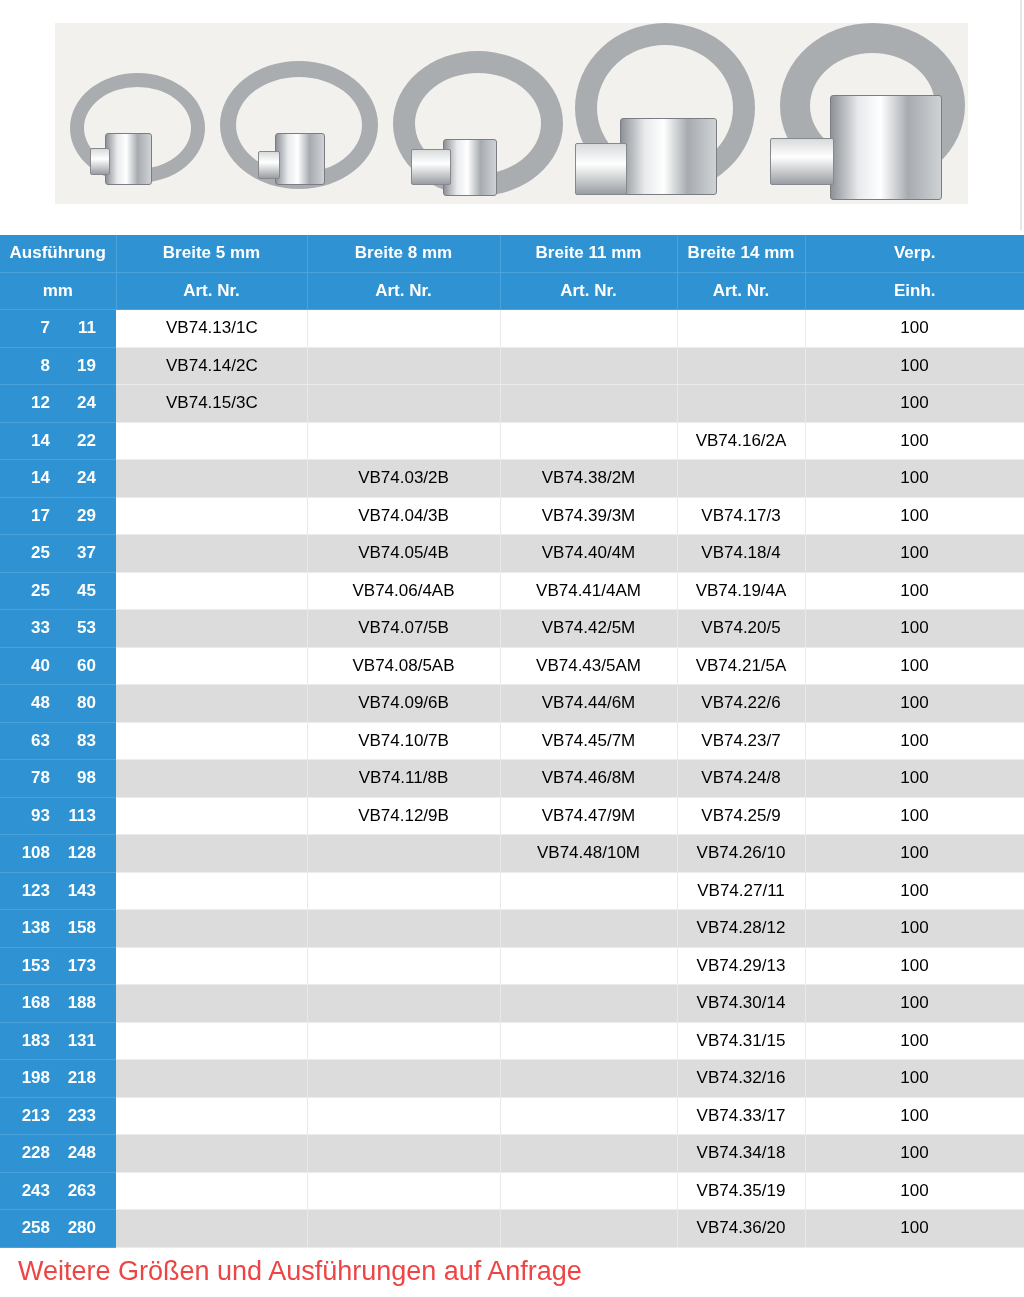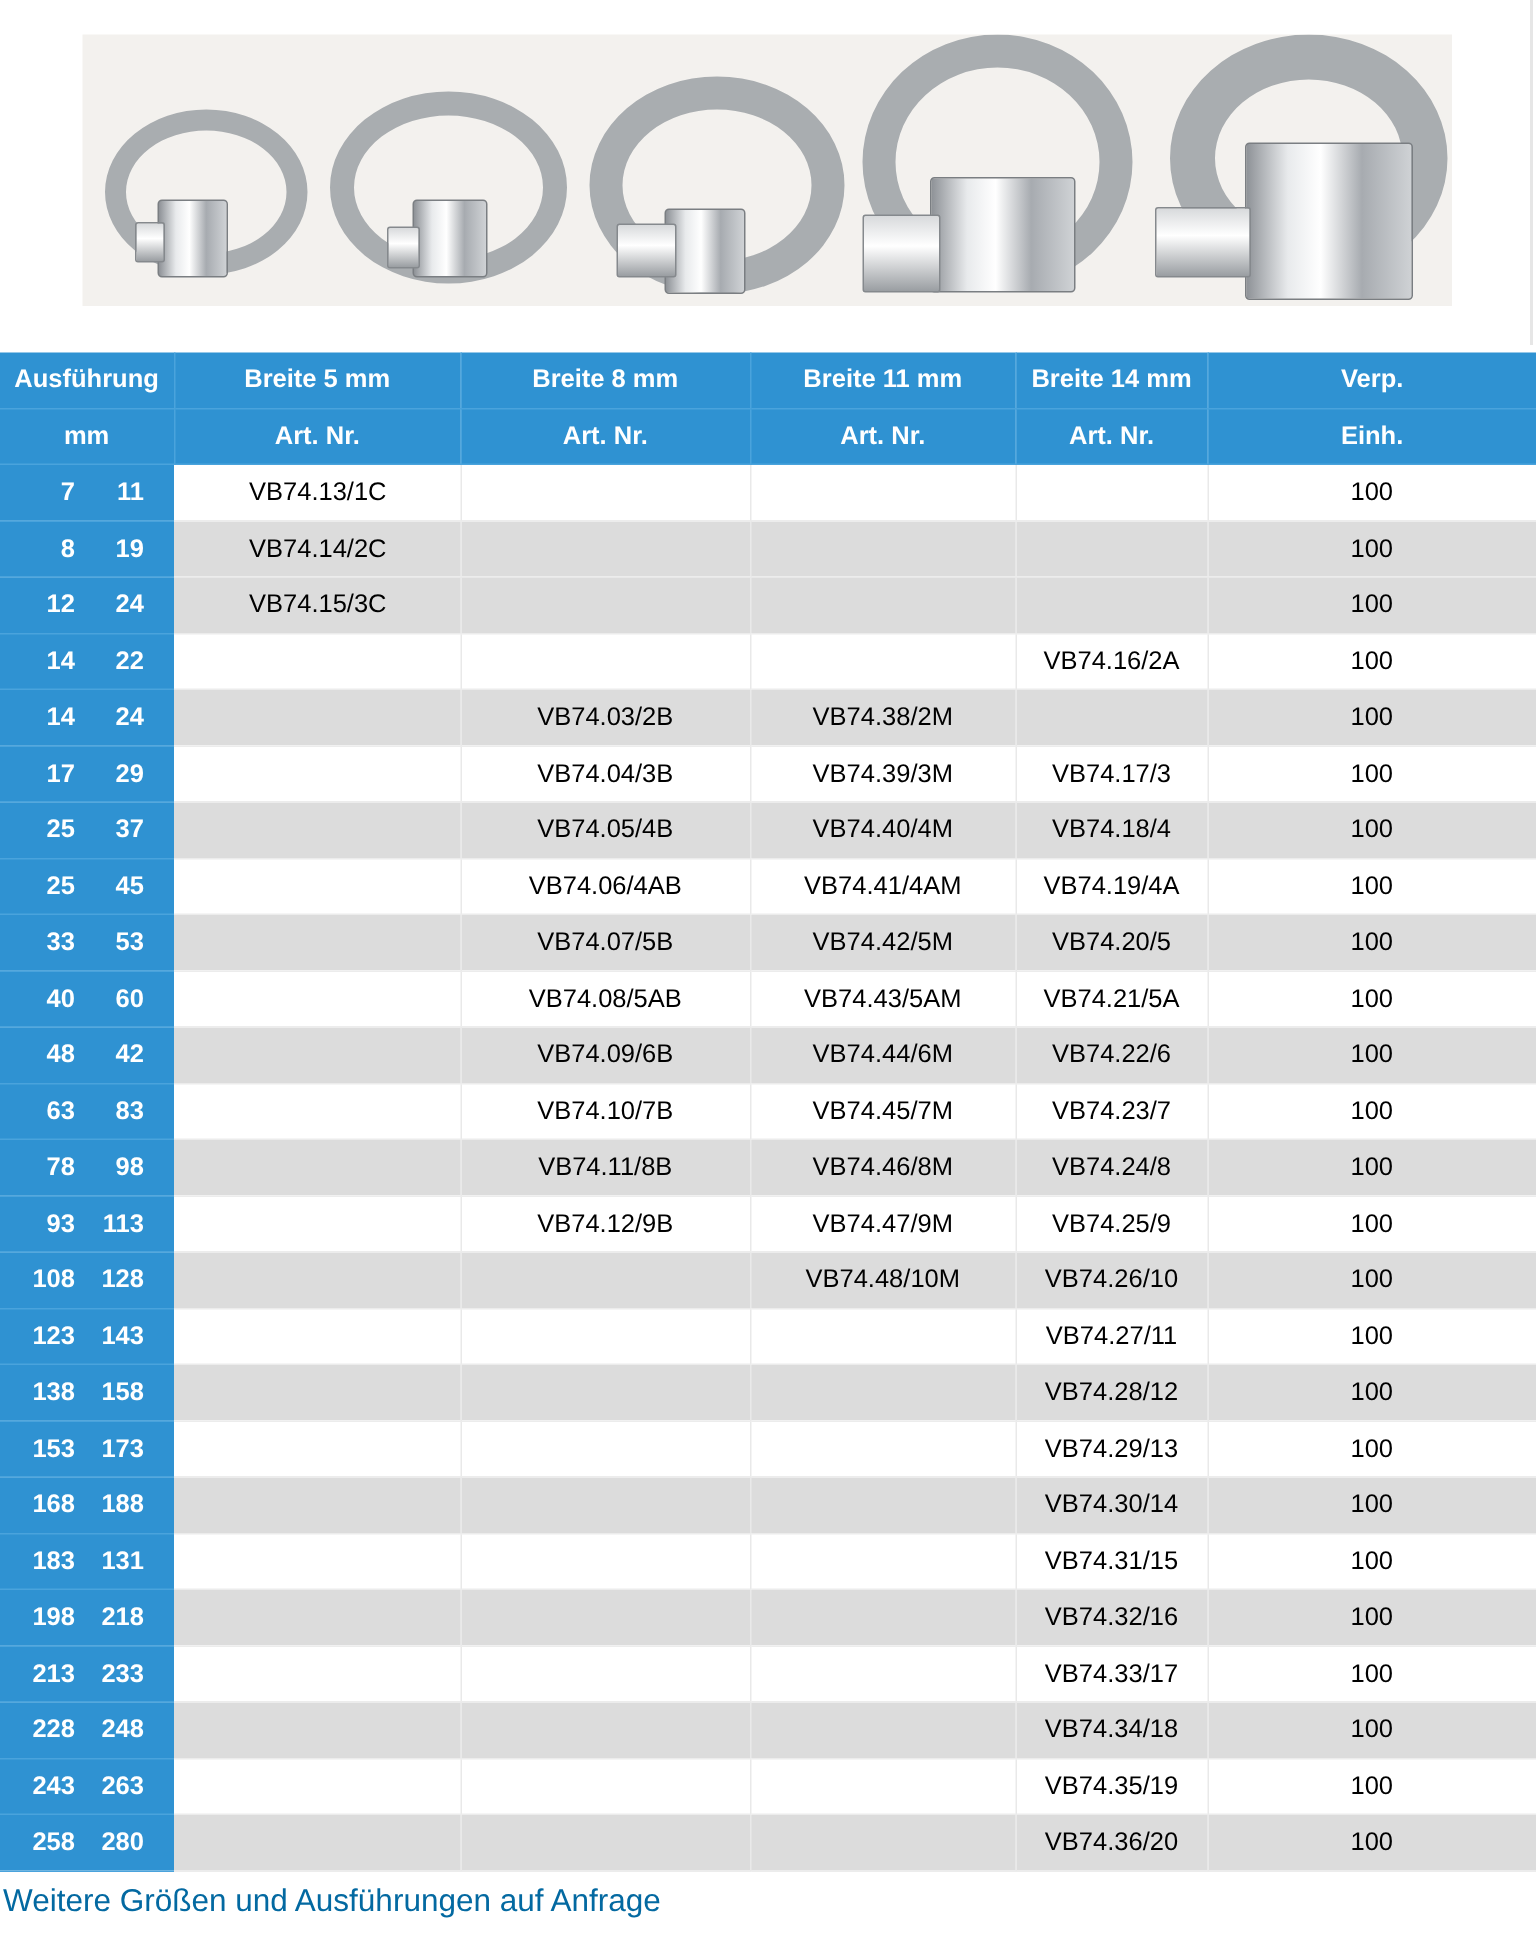--- a/index.html
+++ b/index.html
@@ -16,21 +16,21 @@
     th { background: #2f92d2; color: #ffffff; font-weight: bold; border-right: 1px solid #4aa3dc; border-bottom: 1px solid #4aa3dc; }
     th:last-child { border-right: none; margin-top: 12px; }
     td.mm { background: #2f92d2; color: #ffffff; font-weight: bold; border-bottom: 1px solid #4aa3dc; }
     td.mm span { display: inline-block; }
     td.mm .a { width: 46px; text-align: right; }
     td.mm .b { width: 46px; text-align: right; padding-right: 16px; }
     td.cell { color: #000000; border-right: 1px solid #e9e9e9; border-bottom: 1px solid #ececec; }
     tr.odd td.cell { background: #ffffff; }
     tr.even td.cell { background: #dcdcdc; }
     td.c5 { text-align: left; padding-left: 50px; margin-top: 40px; }
-    .footer { position: absolute; left: 2px; top: 1256px; font-size: 21px; color: #0369a1; }
+    .footer { position: absolute; left: 18px; top: 1256px; font-size: 27px; color: #ef4444; }
   </style>
 </head>
 <body>
 
 <div class="photo">
   <div class="clamp" style="left:15px;top:50px;width:140px;height:120px;">
     <div class="ring" style="left:0;top:0;width:135px;height:110px;border-width:14px;"></div>
     <div class="housing" style="left:35px;top:60px;width:45px;height:50px;"></div>
     <div class="screw" style="left:20px;top:75px;width:18px;height:25px;"></div>
   </div>
@@ -159,21 +159,21 @@
       </tr>
       <tr class="odd">
         <td class="mm"><span class="a">40</span><span class="b">60</span></td>
         <td class="cell c5"></td>
         <td class="cell">VB74.08/5AB</td>
         <td class="cell">VB74.43/5AM</td>
         <td class="cell">VB74.21/5A</td>
         <td class="cell">100</td>
       </tr>
       <tr class="even">
-        <td class="mm"><span class="a">48</span><span class="b">42</span></td>
+        <td class="mm"><span class="a">48</span><span class="b">80</span></td>
         <td class="cell c5"></td>
         <td class="cell">VB74.09/6B</td>
         <td class="cell">VB74.44/6M</td>
         <td class="cell">VB74.22/6</td>
         <td class="cell">100</td>
       </tr>
       <tr class="odd">
         <td class="mm"><span class="a">63</span><span class="b">83</span></td>
         <td class="cell c5"></td>
         <td class="cell">VB74.10/7B</td>

